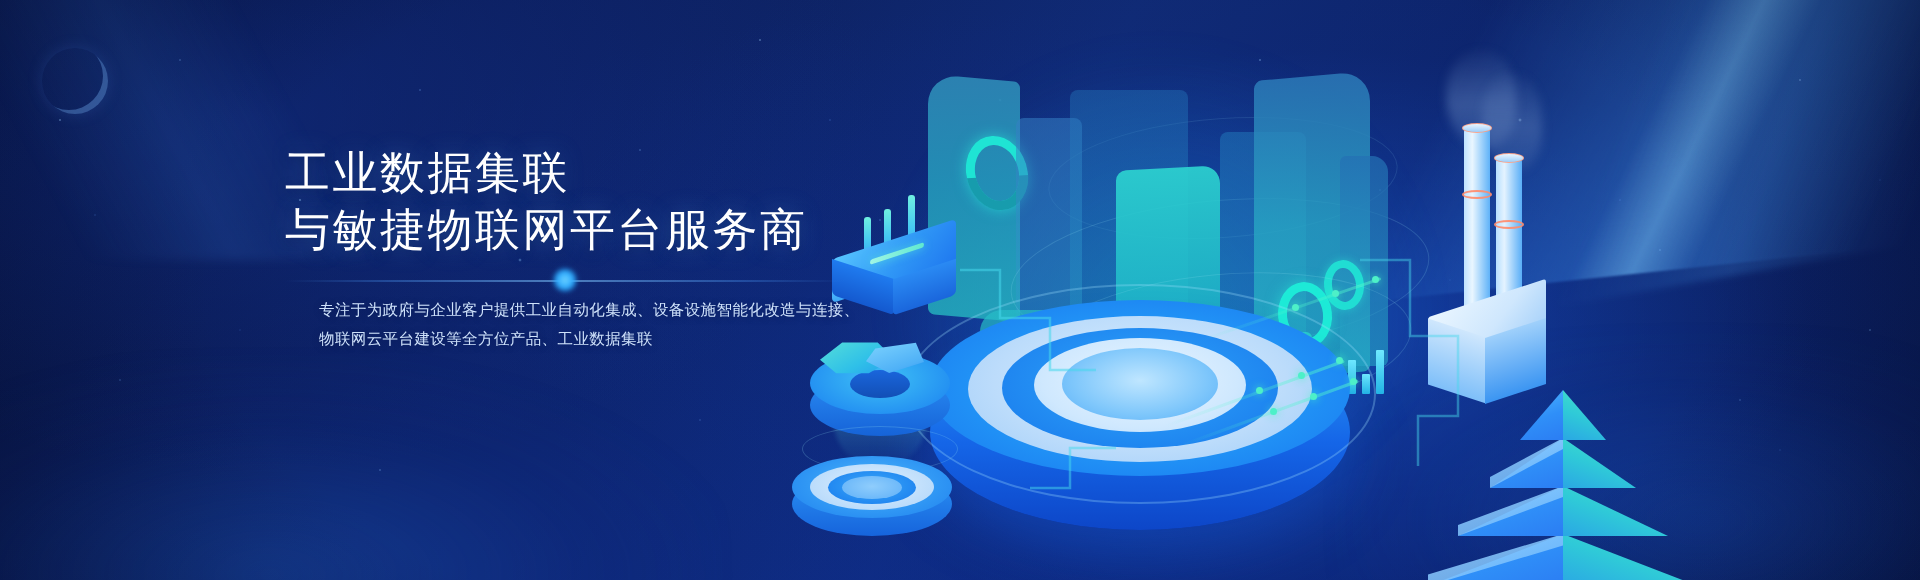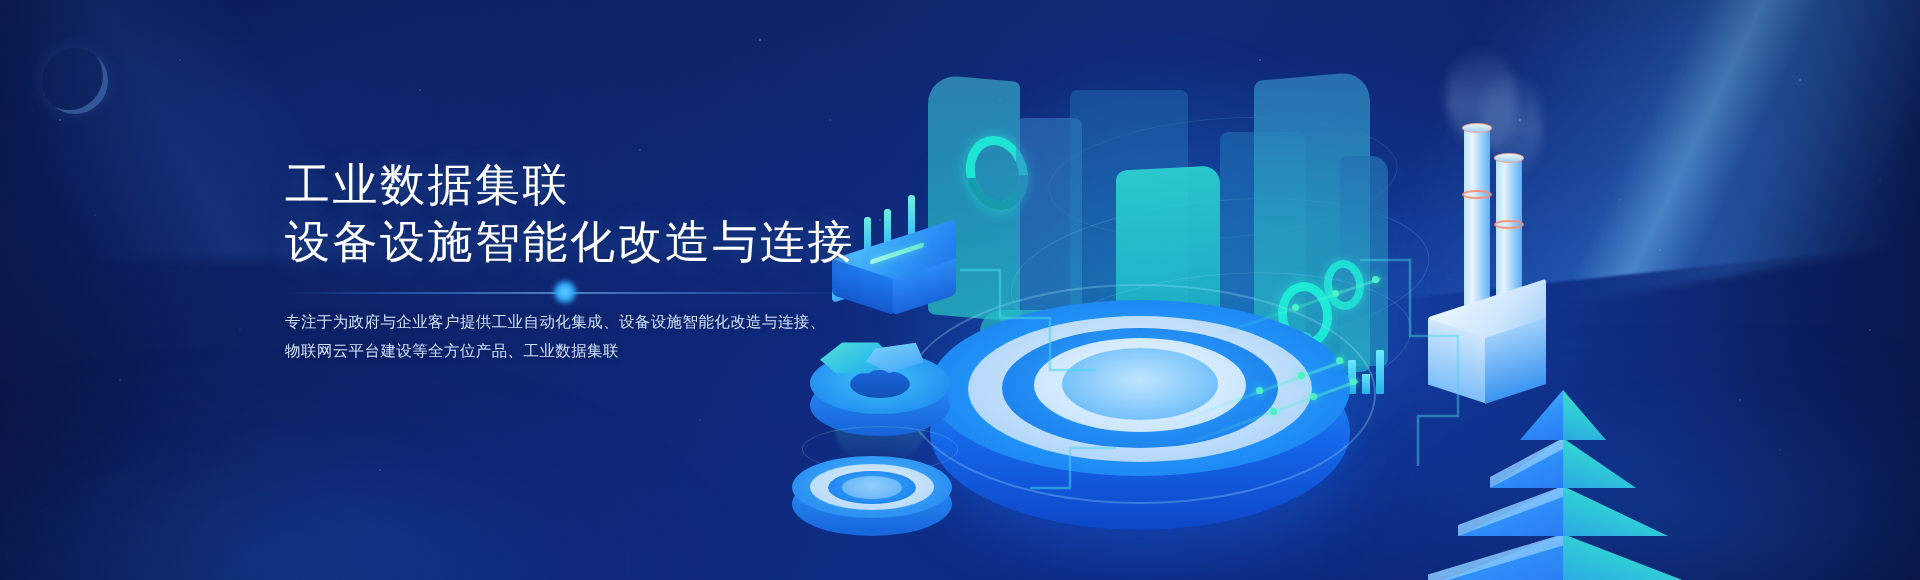--- a/index.html
+++ b/index.html
@@ -96,41 +96,41 @@
       radial-gradient(1px 1px at 950px 380px, rgba(80,140,230,.40), transparent),
       radial-gradient(1.1px 1.1px at 1190px 170px, rgba(90,150,240,.45), transparent),
       radial-gradient(1.2px 1.2px at 1320px 430px, rgba(95,155,245,.42), transparent),
       radial-gradient(1px 1px at 1450px 280px, rgba(80,140,230,.40), transparent),
       radial-gradient(1.2px 1.2px at 1620px 200px, rgba(95,155,245,.48), transparent),
       radial-gradient(1.1px 1.1px at 1780px 450px, rgba(90,150,240,.42), transparent),
       radial-gradient(1px 1px at 1880px 180px, rgba(80,140,235,.40), transparent);
   }
 
   
-  .copy{ position:absolute; left:285px; top:156px; width:620px; z-index:30; }
+  .copy{ position:absolute; left:285px; top:144px; width:620px; z-index:30; }
   .headline{
     color:#fff; font-size:45px; line-height:1.27; font-weight:400;
     letter-spacing:2.5px; white-space:nowrap;
     text-shadow:0 0 22px rgba(90,170,255,.40), 0 2px 10px rgba(0,20,70,.55);
   }
   .headline .ln{ display:block; }
   .divider{
     position:relative; margin:22px 0 14px 0; width:560px; height:2px;
     background:linear-gradient(90deg, rgba(70,150,255,0) 0%, rgba(80,160,255,.30) 18%, rgba(130,200,255,.55) 50%, rgba(80,160,255,.30) 82%, rgba(70,150,255,0) 100%);
   }
   .divider::after{
     content:""; position:absolute; left:50%; top:-13px; transform:translateX(-50%) rotate(45deg);
     width:26px; height:26px; background:radial-gradient(circle at 50% 50%, #6fd3ff 0%, #2aa8ff 45%, rgba(20,110,255,0) 72%);
     filter:blur(2px);
   }
   .subcopy{
     color:#cfe2fb; font-size:15.5px; line-height:1.85; letter-spacing:.4px; font-weight:400;
     text-shadow:0 1px 6px rgba(0,20,70,.5);
   }
-  .subcopy .sl{ display:block; white-space:nowrap; }
+  .subcopy .sl{ display:block; white-space:nowrap;margin-left:34px; }
 
   
   .art{ position:absolute; left:780px; top:0; width:1140px; height:580px; z-index:20; }
   .art > *{ position:absolute; }
 
   
   .tower-glow{
     left:100px; top:40px; width:560px; height:460px; border-radius:50%;
     background:radial-gradient(ellipse at 50% 60%, rgba(30,230,215,.22) 0%, rgba(25,150,235,.14) 38%, rgba(15,60,170,0) 70%);
     filter:blur(16px);
@@ -453,21 +453,21 @@
     </svg>
     <svg class="flow" style="left:560px;top:240px;width:200px;height:260px;" viewBox="0 0 200 260">
       <path d="M20 20 L70 20 L70 96 L118 96 L118 176 L78 176 L78 226" fill="none" stroke="rgba(70,215,235,.45)" stroke-width="2.5"></path>
     </svg>
 
   </div>
 
   <div class="copy">
     <h1 class="headline">
       <span class="ln">工业数据集联</span>
-      <span class="ln">设备设施智能化改造与连接</span>
+      <span class="ln">与敏捷物联网平台服务商</span>
     </h1>
     <div class="divider"></div>
     <p class="subcopy">
       <span class="sl">专注于为政府与企业客户提供工业自动化集成、设备设施智能化改造与连接、</span>
       <span class="sl">物联网云平台建设等全方位产品、工业数据集联</span>
     </p>
   </div>
 
   <div class="vignette"></div>
 </div>

